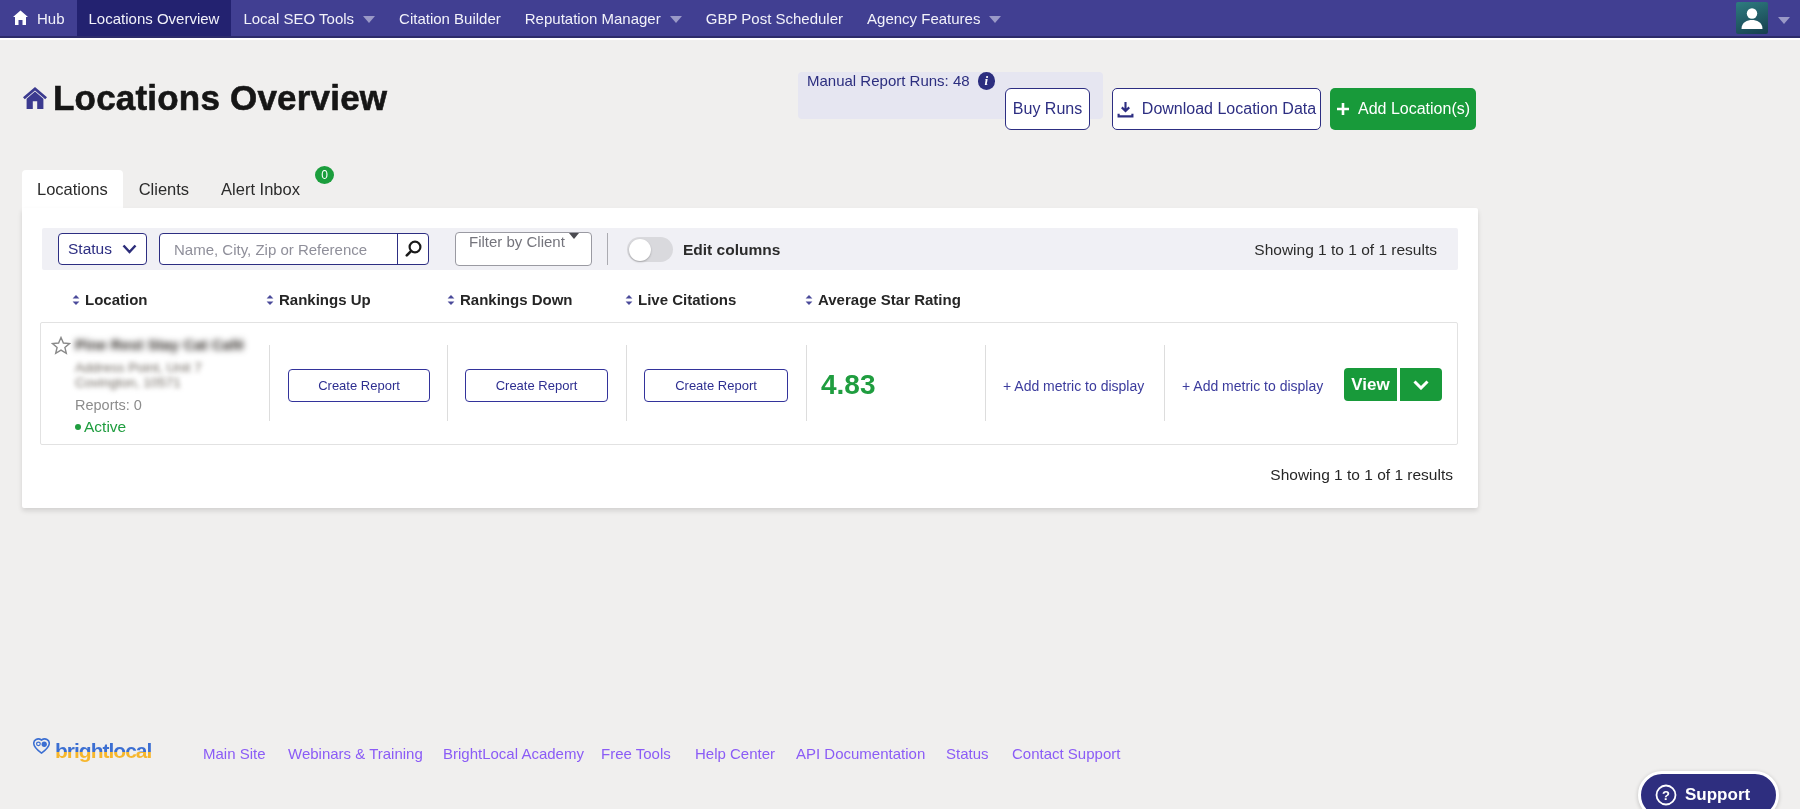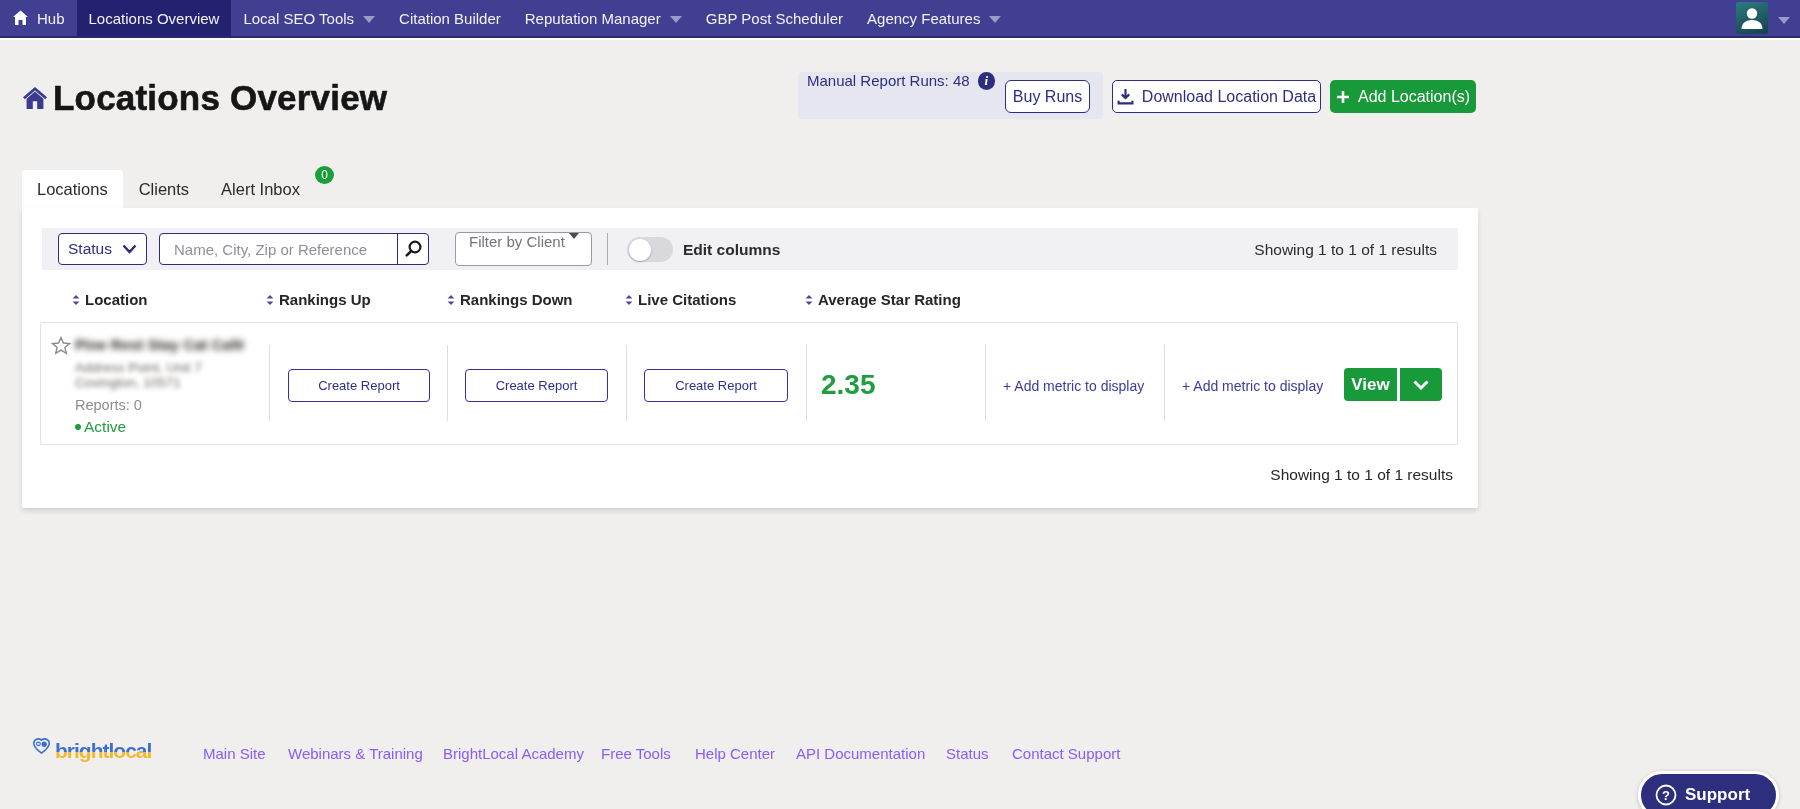--- a/index.html
+++ b/index.html
@@ -20,21 +20,21 @@
 .nav-right .nav-caret { margin-left:10px; margin-top:4px; }
 
 
 .title-row { position:absolute; left:23px; top:78px; display:flex; align-items:center; }
 .title-row h1 { font-size:35px; font-weight:bold; color:#161616; letter-spacing:0.2px; margin-left:6px; -webkit-text-stroke:0.6px #161616; }
 .chip { position:absolute; left:798px; top:72px; width:305px; height:47px; background:#e6e6f1; border-radius:4px;
   display:flex; align-items:flex-start; }
 .chip-label { color:#2c2e7f; font-size:15px; margin-left:9px; }
 .info-i { width:17.5px; height:17.5px; border-radius:50%; background:#2c2e7f; color:#fff; font-size:13px; font-weight:bold;
   display:flex; align-items:center; justify-content:center; margin-left:8px; font-style:italic; font-family:"Liberation Serif",serif;}
-.btn { position:absolute; top:80px; height:33px; border-radius:5px; display:flex; align-items:center; justify-content:center;
+.btn { position:absolute; top:88px; height:42px; border-radius:5px; display:flex; align-items:center; justify-content:center;
   font-size:16px; }
 .btn-outline { background:#fff; border:1.5px solid #2d2e82; color:#2d2e82; }
 #buyruns { left:1005px; width:85px; border-radius:6px; border-width:1.8px; }
 #download { left:1112px; width:209px; border-width:1.6px; }
 #addloc { left:1330px; width:146px; background:#189a3a; color:#fff; border:none; }
 
 
 .tabs { position:absolute; left:22px; top:170px; display:flex; }
 .tab { height:38px; padding:0 16px; display:flex; align-items:center; font-size:16.5px; color:#2b2b2b; }
 .tab.active { background:#fff; border-radius:4px 4px 0 0; padding:13px 15px; }
@@ -218,21 +218,21 @@
         <path d="M10 1.5 L12.4 7 L18.5 7.5 L13.9 11.4 L15.3 17.3 L10 14.1 L4.7 17.3 L6.1 11.4 L1.5 7.5 L7.6 7 Z" fill="none" stroke="#8a8a8a" stroke-width="1.4"></path>
       </svg>
     <div class="blur1">Pine Rest Stay Cat Café</div>
     <div class="blur2">Address Point, Unit 7</div>
     <div class="blur3">Covington, 10571</div>
     <div class="reports">Reports: 0</div>
     <div class="active-st"><span class="dot"></span>Active</div>
     <div class="cr-btn" style="left:247px; width:142px">Create Report</div>
     <div class="cr-btn" style="left:424px; width:143px">Create Report</div>
     <div class="cr-btn" style="left:603px; width:144px">Create Report</div>
-    <div class="rating">2.35</div>
+    <div class="rating">4.83</div>
     <div class="addmetric" style="left:962px">+ Add metric to display</div>
     <div class="addmetric" style="left:1141px">+ Add metric to display</div>
     <div class="viewbtn">
       <div class="view-main">View</div>
       <div class="view-caret">
           <svg width="16" height="10" viewBox="0 0 16 10">
             <path d="M1.5 1.5 L8 8 L14.5 1.5" stroke="#fff" stroke-width="3" fill="none"></path>
           </svg>
         </div>
     </div>

